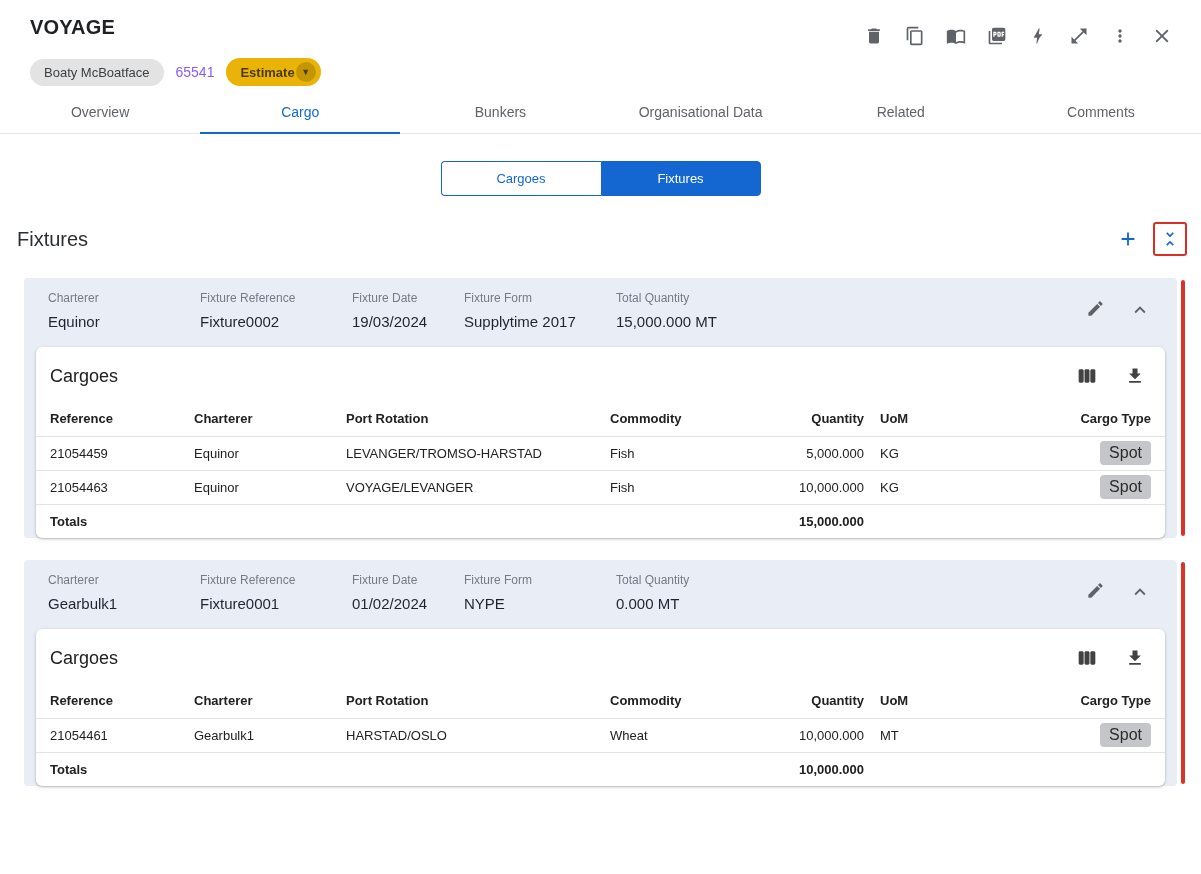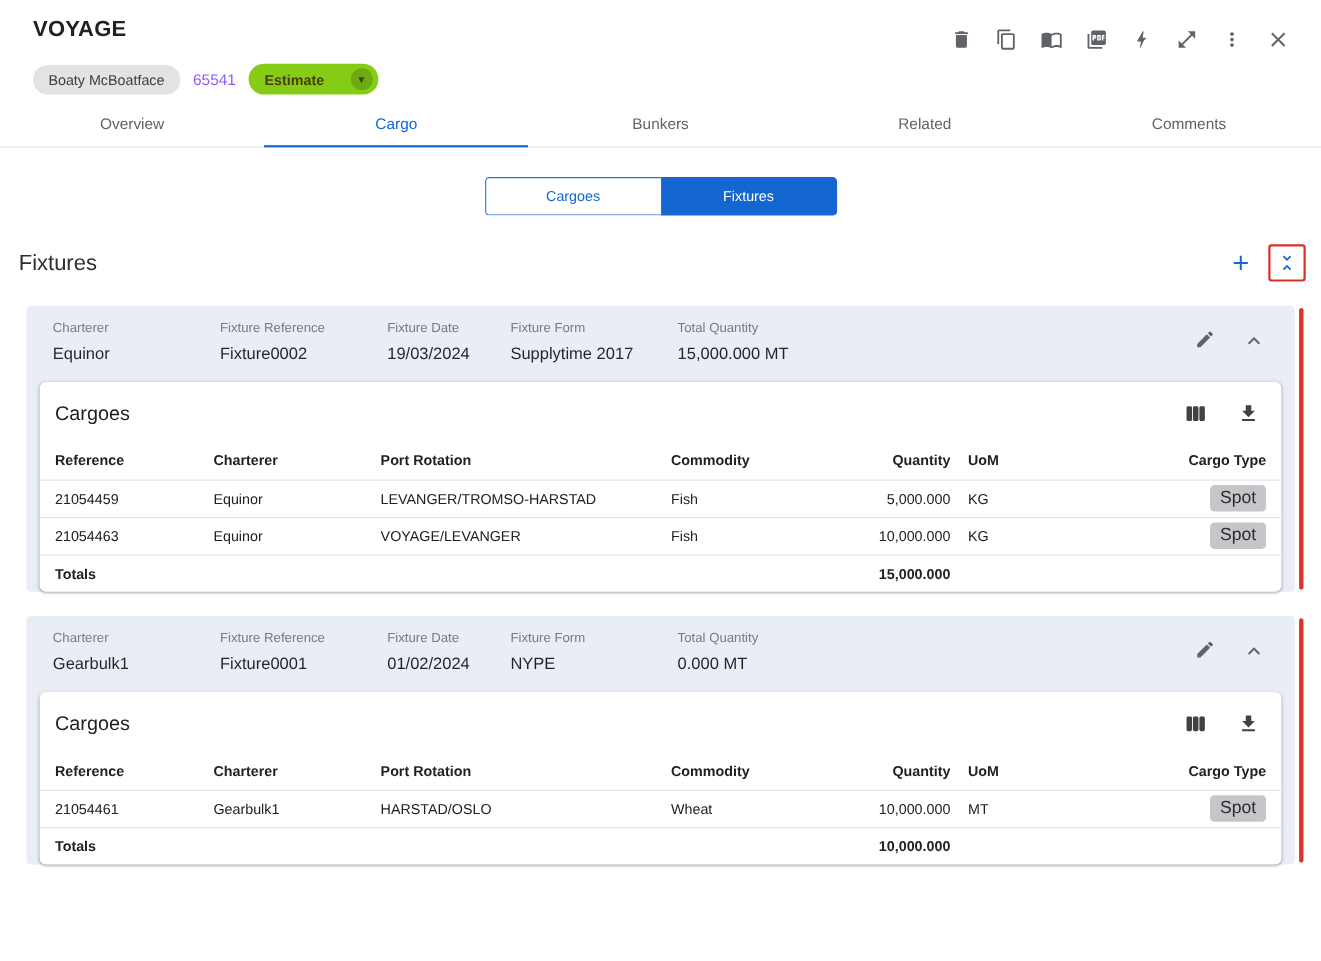--- a/index.html
+++ b/index.html
@@ -9,22 +9,22 @@
     font-family:"Liberation Sans", sans-serif;
     color:#202124;
   }
   
   .topbar { position:relative; padding:16px 30px 0 30px; }
   .topbar h1 { font-size:20px; font-weight:700; letter-spacing:.2px; color:#202124; }
   .chips-row { display:flex; align-items:center; gap:12px; margin-top:19px; }
   .chip { background:#E3E3E3; border-radius:14px; padding:6px 14px; font-size:13px; color:#3C4043; }
   .voyage-no { font-size:14px; color:#8b5cf6; }
   .estimate-btn {
-    display:flex; align-items:center; gap:24px; cursor:pointer;
-    background:#84cc16; border:none; border-radius:15px;
+    display:flex; align-items:center; gap:1px; cursor:pointer;
+    background:#eab308; border:none; border-radius:15px;
     padding:4px 5px 4px 14px; font-size:13px; font-weight:600; color:#4A3B05;
     font-family:inherit;
   }
   .estimate-caret {
     width:20px; height:20px; border-radius:50%; background:rgba(0,0,0,0.16);
     display:flex; align-items:center; justify-content:center; font-size:9px; color:#4A3B05;
   }
   .topbar-icons { position:absolute; top:23px; right:26px; display:flex; align-items:center; gap:17px; }
   .icon-btn { background:none; border:none; padding:2px; cursor:pointer; color:#5F6368; display:flex; align-items:center; }
   .icon-btn svg { width:20px; height:20px; fill:currentColor; }
@@ -139,20 +139,21 @@
             <path d="M19 6.41L17.59 5 12 10.59 6.41 5 5 6.41 10.59 12 5 17.59 6.41 19 12 13.41 17.59 19 19 17.59 13.41 12z"></path>
           </svg>
       </button>
     </div>
   </header>
 
   <nav class="tabs">
     <div class="tab">Overview</div>
     <div class="tab active">Cargo</div>
     <div class="tab">Bunkers</div>
+    <div class="tab">Organisational Data</div>
     <div class="tab">Related</div>
     <div class="tab">Comments</div>
   </nav>
 
   <div class="toggle-wrap">
     <button class="seg seg-left">Cargoes</button>
     <button class="seg seg-right active">Fixtures</button>
   </div>
 
   <section>

